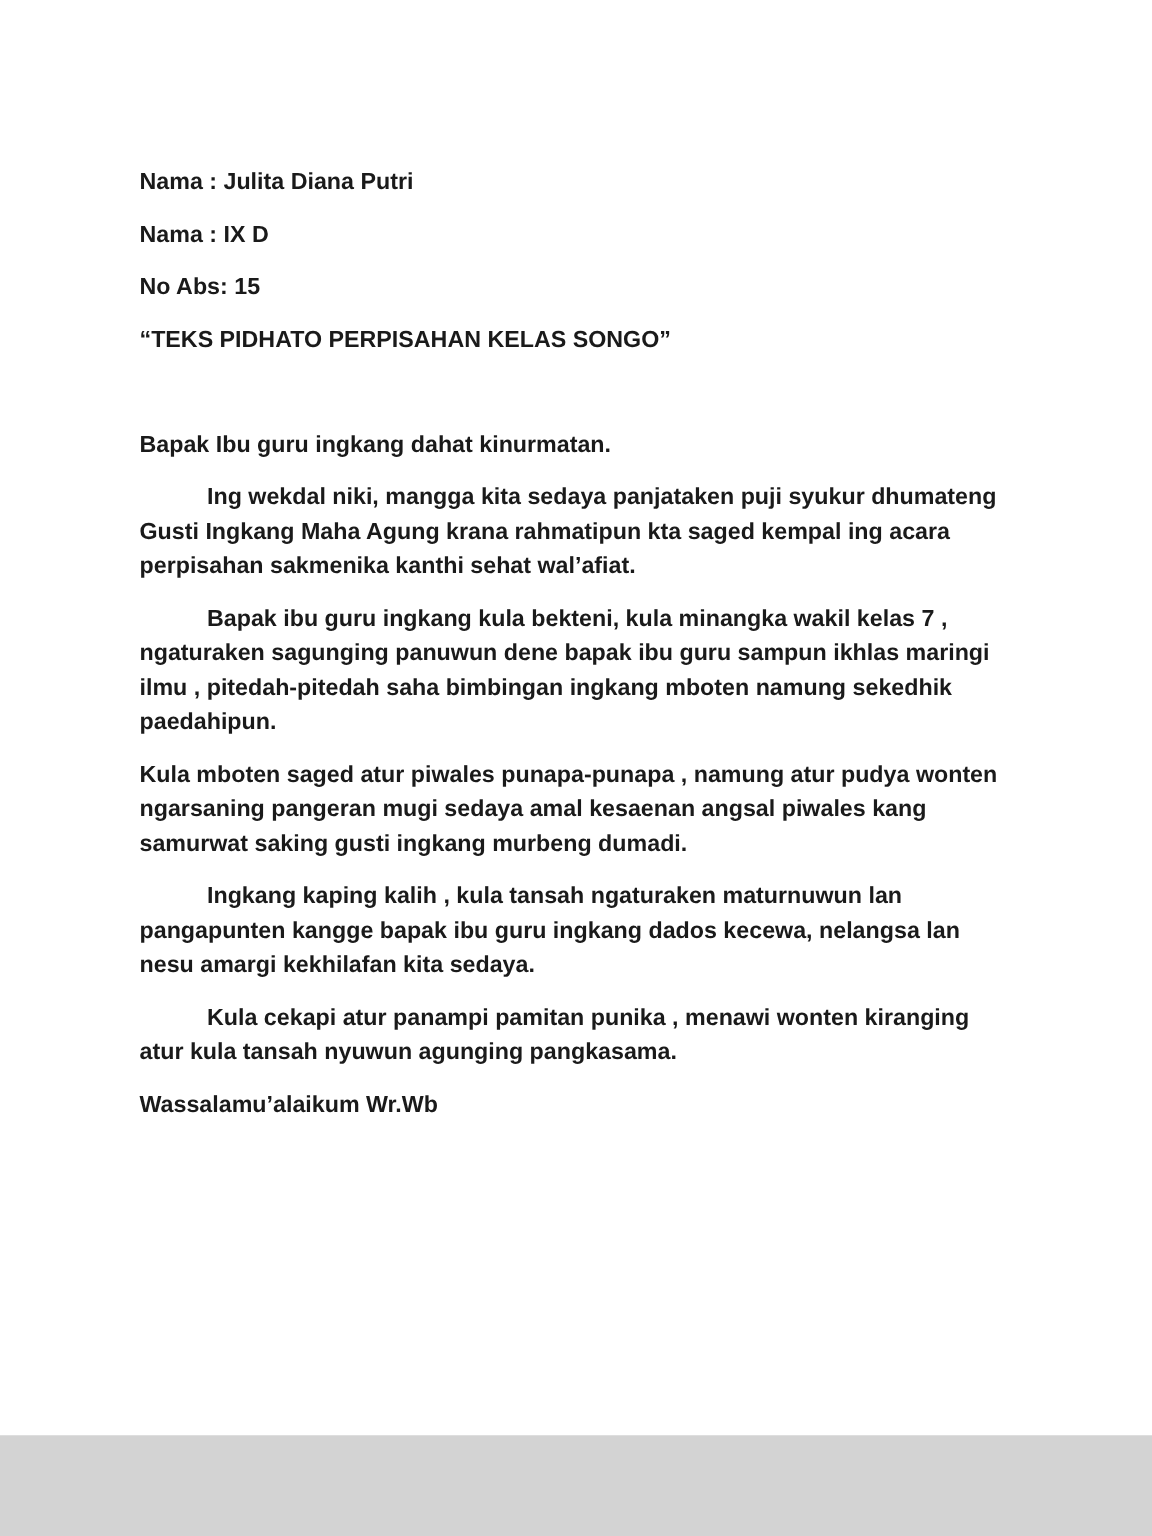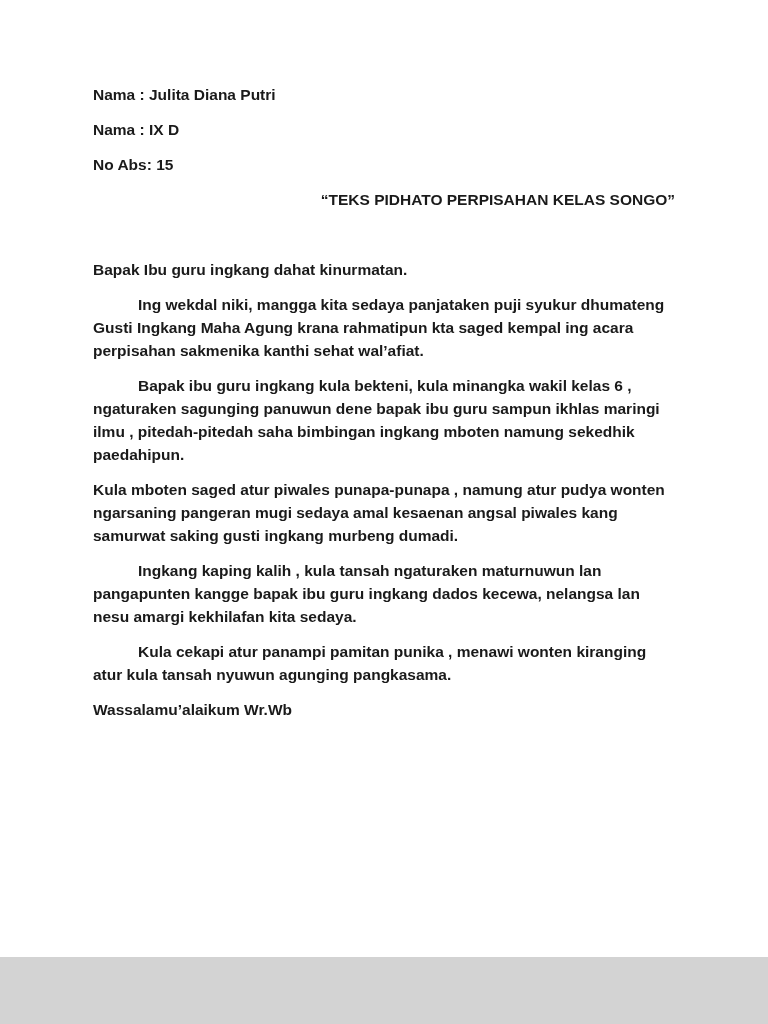--- a/index.html
+++ b/index.html
@@ -17,34 +17,34 @@
     overflow: hidden;
   }
   .page {
     position: absolute;
     top: 0;
     left: 0;
     width: 768px;
     height: 957px;
     background: #ffffff;
     box-sizing: border-box;
-    padding: 84px 93px 0 93px;
+    padding: 111px 93px 0 93px;
     color: #1a1a1a;
   }
   .doc {
     font-size: 15.5px;
     font-weight: 700;
     line-height: 23px;
   }
   .header-line {
     margin: 0 0 13px 0;
     line-height: 22px;
   }
   .doc-title {
-    text-align: right;
+    text-align: left;
     margin: 12px 0 47px 0;
     line-height: 22px;
   }
   .para {
     margin: 0 0 12px 0;
   }
   .indent {
     text-indent: 45px;
   }
   .indent-lg {
@@ -73,21 +73,21 @@
 
     <p class="doc-title">“TEKS PIDHATO PERPISAHAN KELAS SONGO”</p>
 
 
 
     <p class="para">Bapak Ibu guru ingkang dahat kinurmatan.</p>
 
 
     <p class="para indent">Ing wekdal niki, mangga kita sedaya panjataken puji syukur dhumateng Gusti Ingkang Maha Agung krana rahmatipun kta saged kempal ing acara perpisahan sakmenika kanthi sehat wal’afiat.</p>
 
-    <p class="para indent">Bapak ibu guru ingkang kula bekteni, kula minangka wakil kelas 6 , ngaturaken sagunging panuwun dene bapak ibu guru sampun ikhlas maringi ilmu , pitedah-pitedah saha bimbingan ingkang mboten namung sekedhik paedahipun.</p>
+    <p class="para indent">Bapak ibu guru ingkang kula bekteni, kula minangka wakil kelas 7 , ngaturaken sagunging panuwun dene bapak ibu guru sampun ikhlas maringi ilmu , pitedah-pitedah saha bimbingan ingkang mboten namung sekedhik paedahipun.</p>
 
     <p class="para">Kula mboten saged atur piwales punapa-punapa , namung atur pudya wonten ngarsaning pangeran mugi sedaya amal kesaenan angsal piwales kang samurwat saking gusti ingkang murbeng dumadi.</p>
 
     <p class="para indent">Ingkang kaping kalih , kula tansah ngaturaken maturnuwun lan pangapunten kangge bapak ibu guru ingkang dados kecewa, nelangsa lan nesu amargi kekhilafan kita sedaya.</p>
 
     <p class="para indent">Kula cekapi atur panampi pamitan punika , menawi wonten kiranging atur kula tansah nyuwun agunging pangkasama.</p>
 
     <p class="para">Wassalamu’alaikum Wr.Wb</p>
 
   </div>

